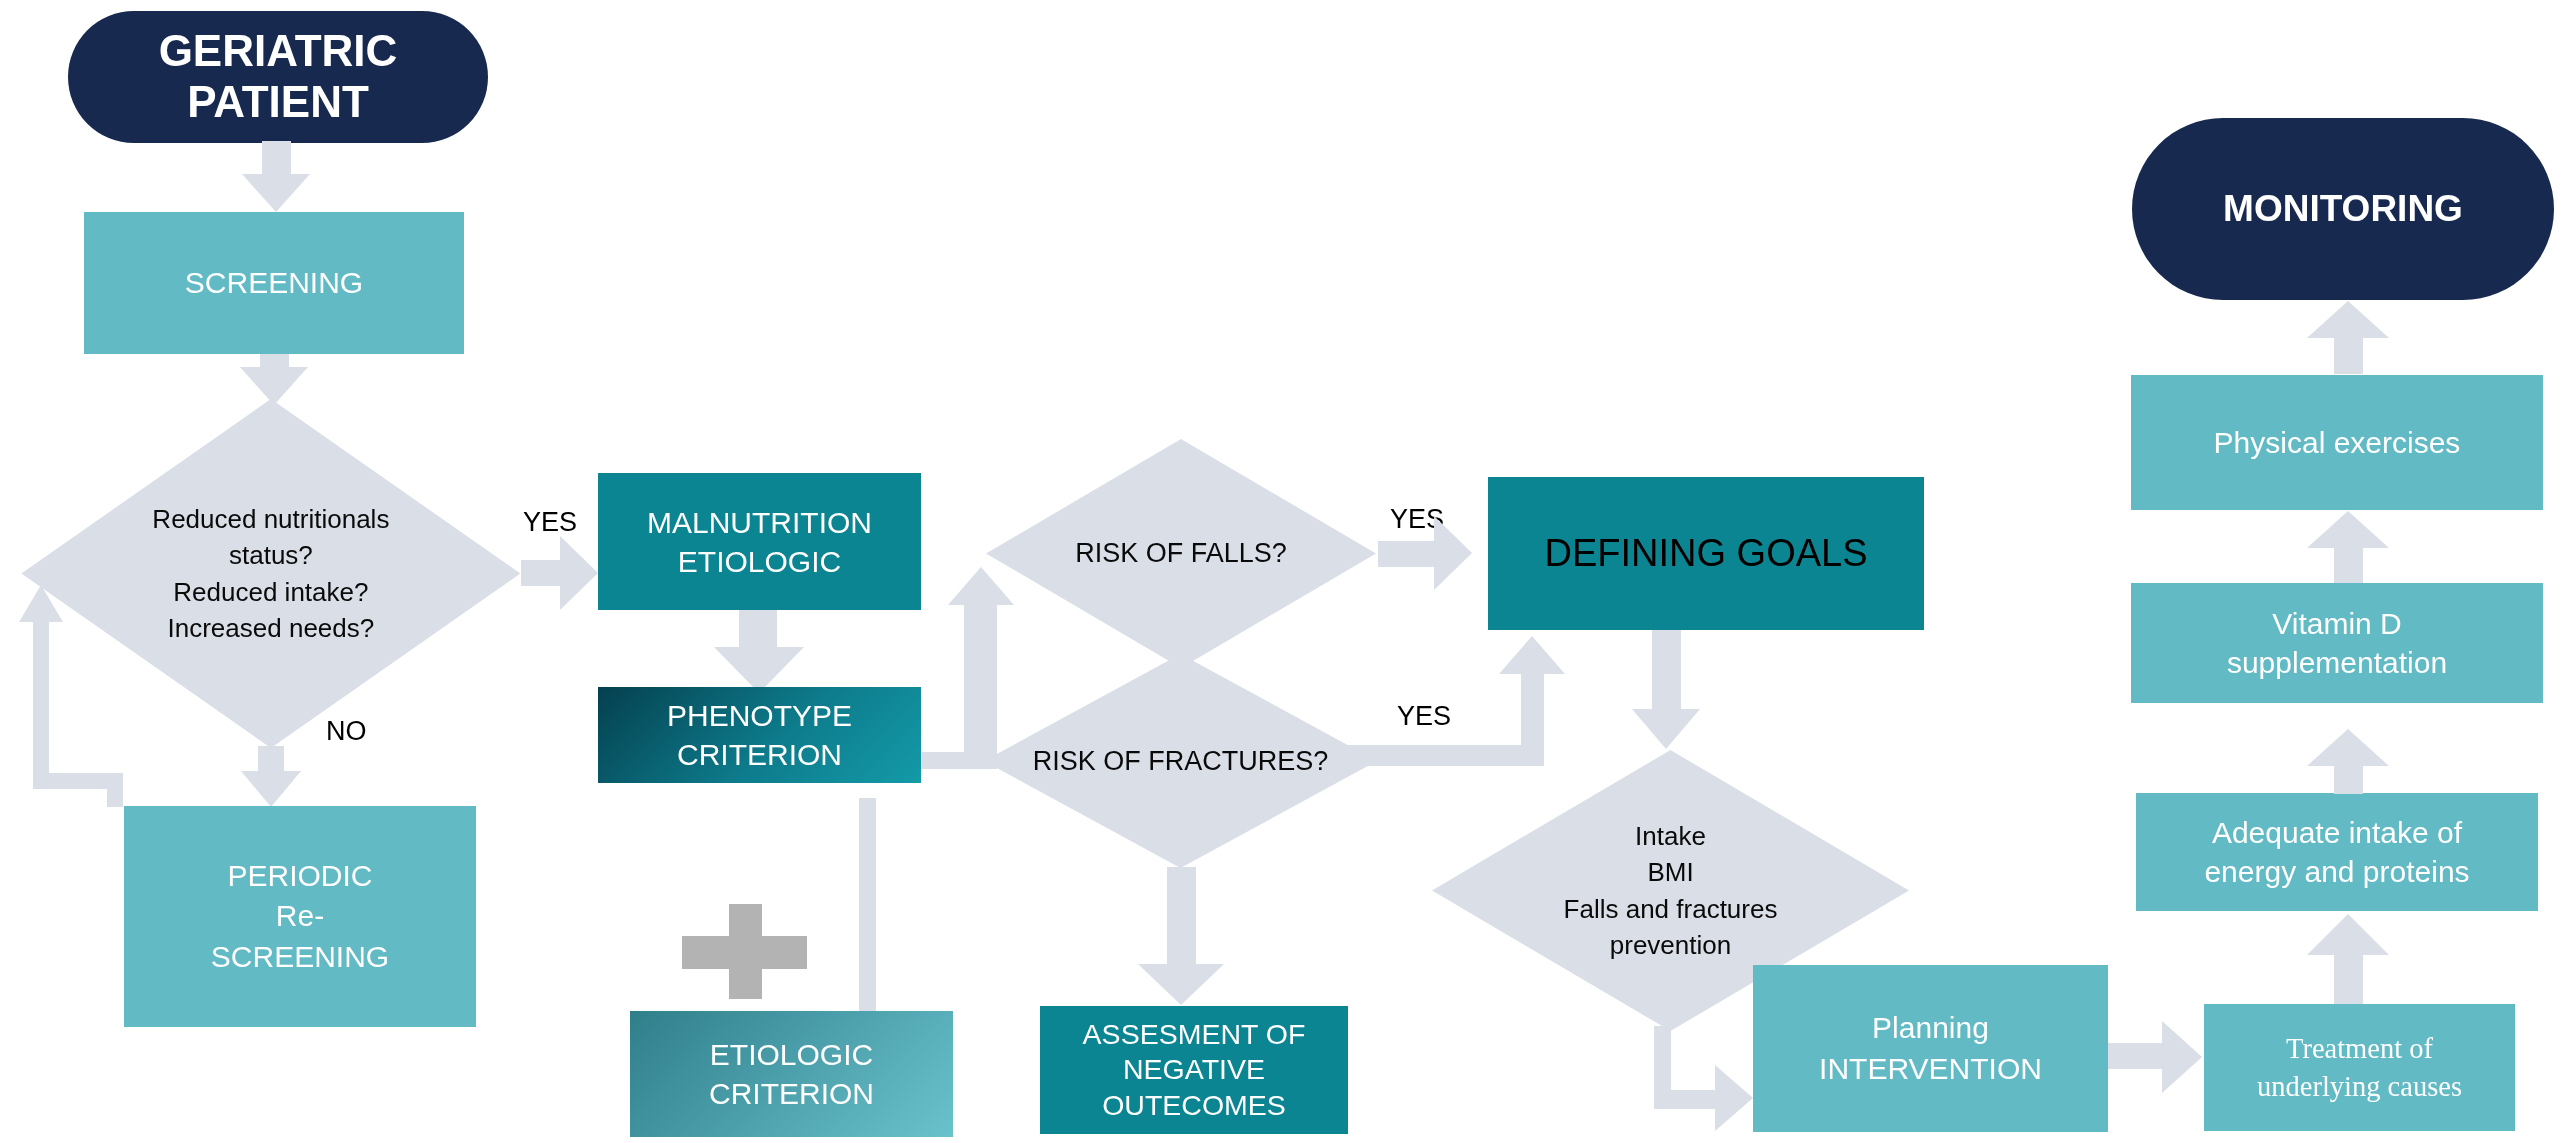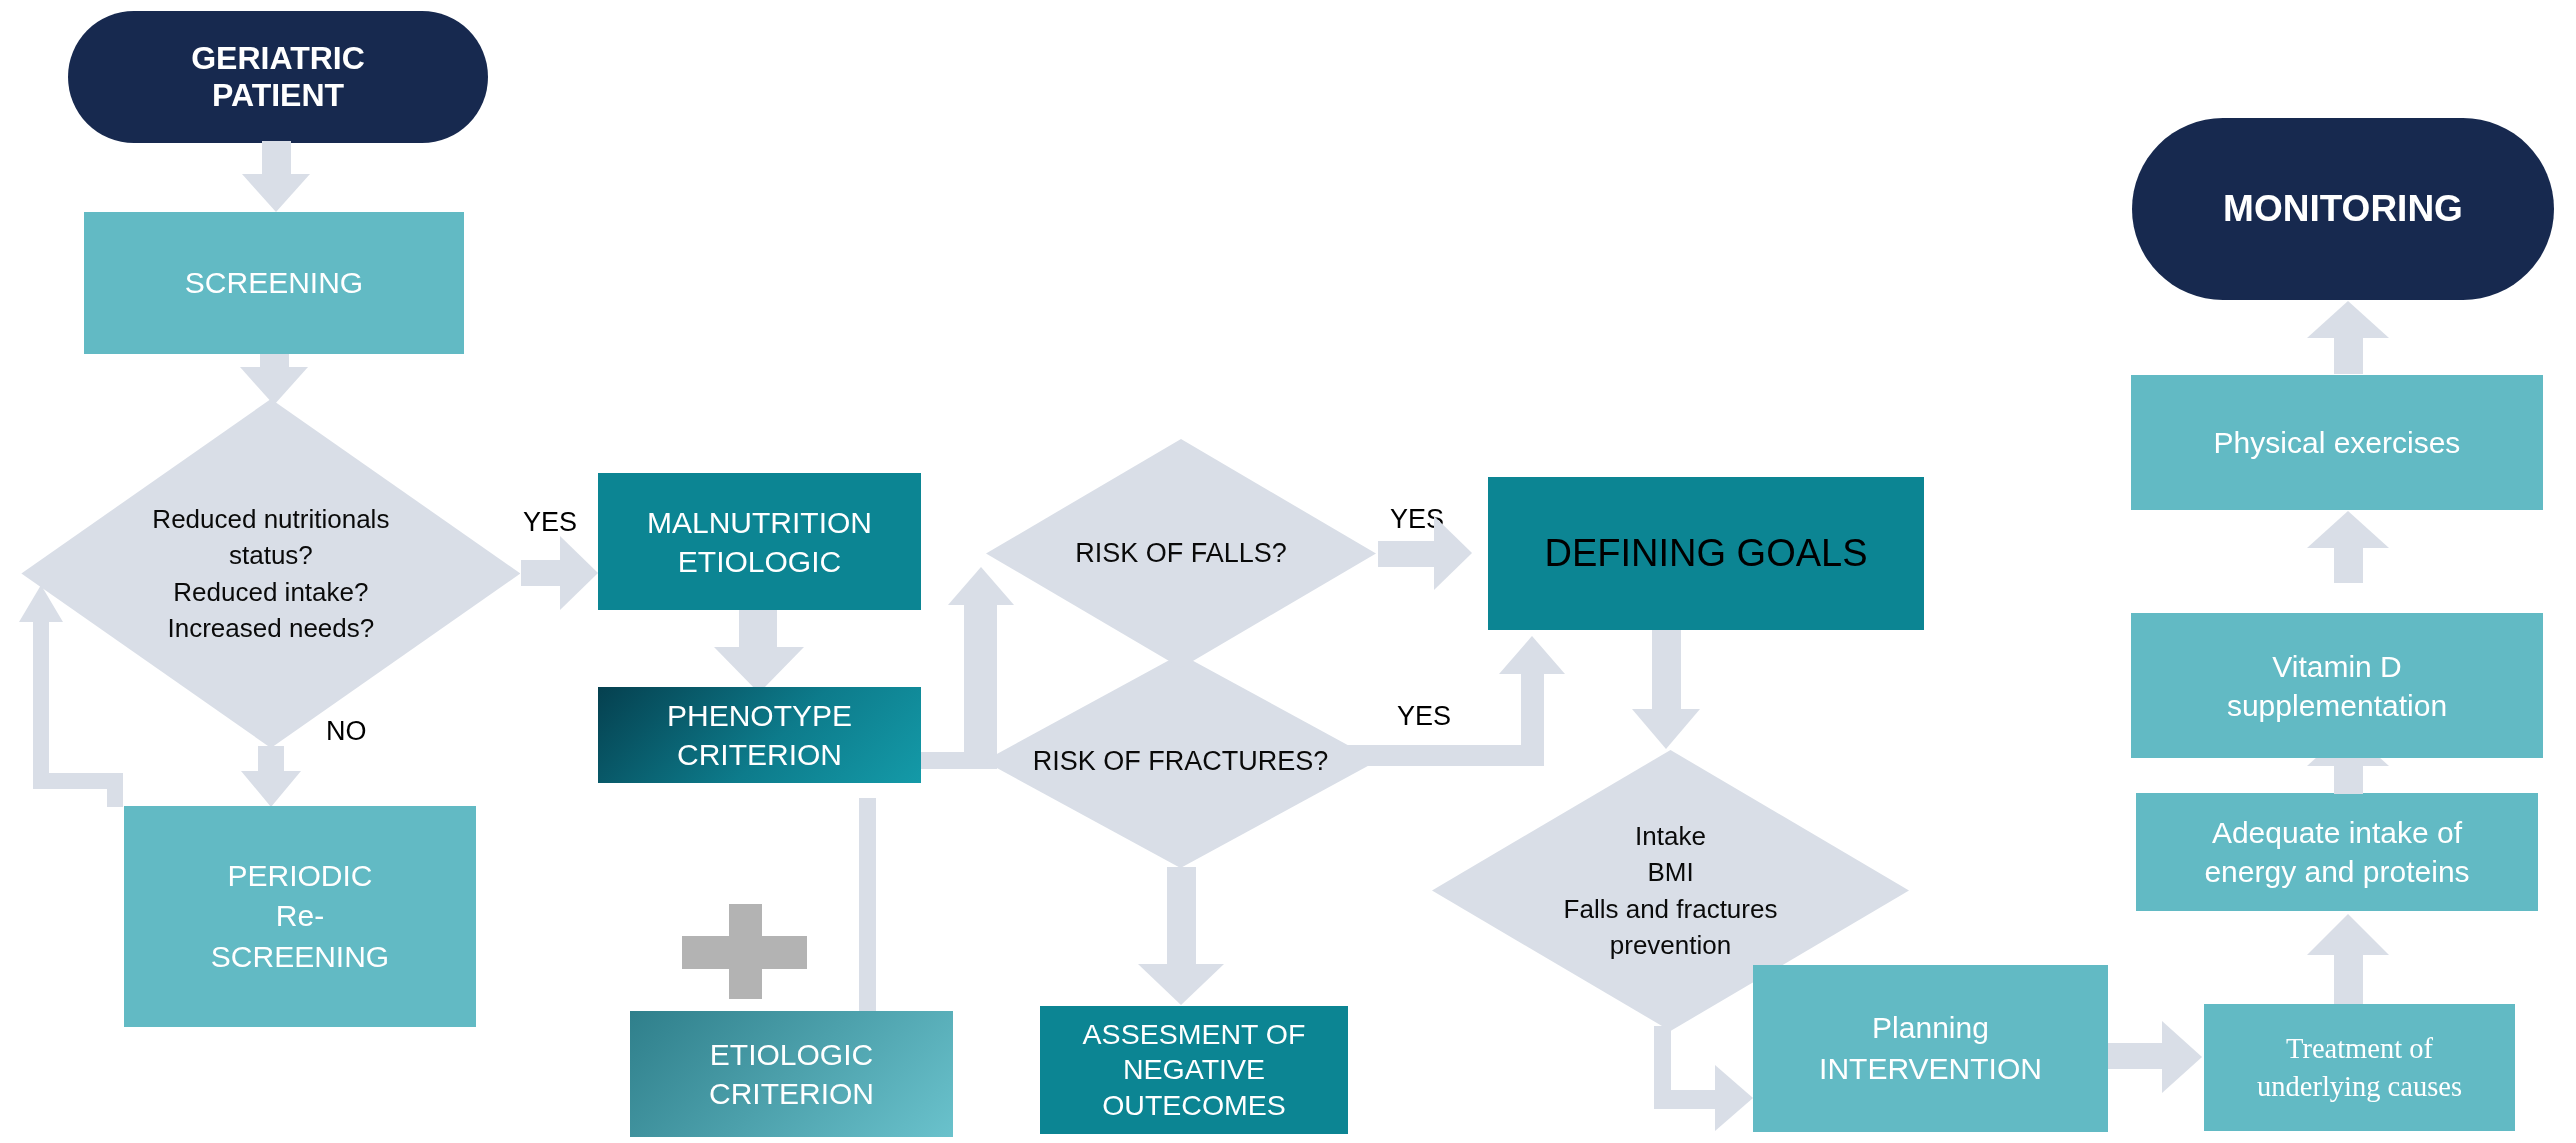--- a/index.html
+++ b/index.html
@@ -46,21 +46,21 @@
   }
   .bar{position:absolute;background:#d9dee7;}
   .tri{position:absolute;width:0;height:0;}
   .plus-bar{position:absolute;background:#b3b3b3;}
 </style>
 </head>
 <body>
 
 <div class="canvas">
 
-  <div class="node pill" style="left:68px;top:10.7px;width:420px;height:132px;font-size:32px;line-height:1.15;">GERIATRIC
+  <div class="node pill" style="left:68px;top:10.7px;width:420px;height:132px;font-size:44px;line-height:1.15;">GERIATRIC
 PATIENT</div>
 
   <div>
     <div class="bar" style="left:262px;top:141px;width:28.5px;height:34px;"></div>
     <div class="tri" style="left:242px;top:174px;border-left:34px solid transparent;border-right:34px solid transparent;border-top:38px solid #d9dee7;"></div>
   </div>
 
   <div class="node teal-light" style="left:84px;top:212px;width:380px;height:142px;font-size:30px;">SCREENING</div>
 
   <div>
@@ -188,21 +188,21 @@
   </div>
 
   <div class="node teal-light" style="left:2136px;top:793px;width:402px;height:118px;font-size:30px;line-height:1.3;">Adequate intake of
 energy and proteins</div>
 
   <div>
     <div class="bar" style="left:2334px;top:765px;width:28.5px;height:28.5px;"></div>
     <div class="tri" style="left:2307px;top:729px;border-left:41px solid transparent;border-right:41px solid transparent;border-bottom:37px solid #d9dee7;"></div>
   </div>
 
-  <div class="node teal-light" style="left:2131px;top:583px;width:412px;height:145px;font-size:30px;line-height:1.3;margin-top:30px;">Vitamin D
+  <div class="node teal-light" style="left:2131px;top:583px;width:412px;height:120px;font-size:30px;line-height:1.3;">Vitamin D
 supplementation</div>
 
   <div>
     <div class="bar" style="left:2334px;top:546px;width:28.5px;height:37px;"></div>
     <div class="tri" style="left:2307px;top:511px;border-left:41px solid transparent;border-right:41px solid transparent;border-bottom:37px solid #d9dee7;"></div>
   </div>
 
   <div class="node teal-light" style="left:2131px;top:375px;width:412px;height:135px;font-size:30px;">Physical exercises</div>
 
   <div>

